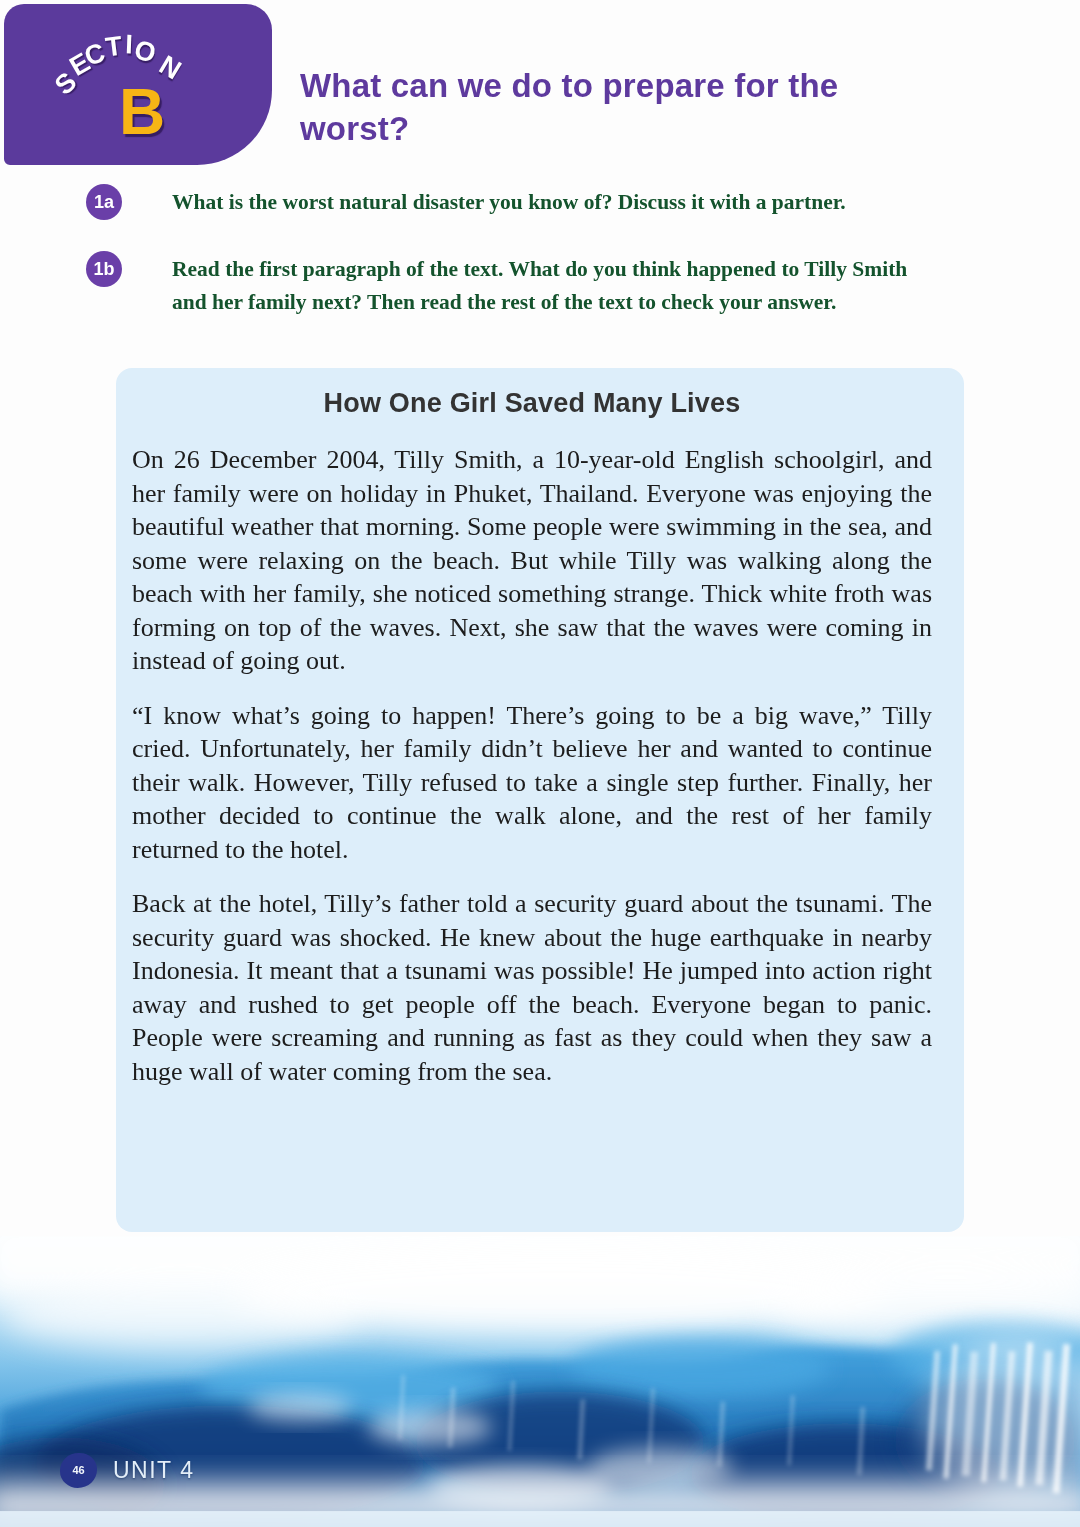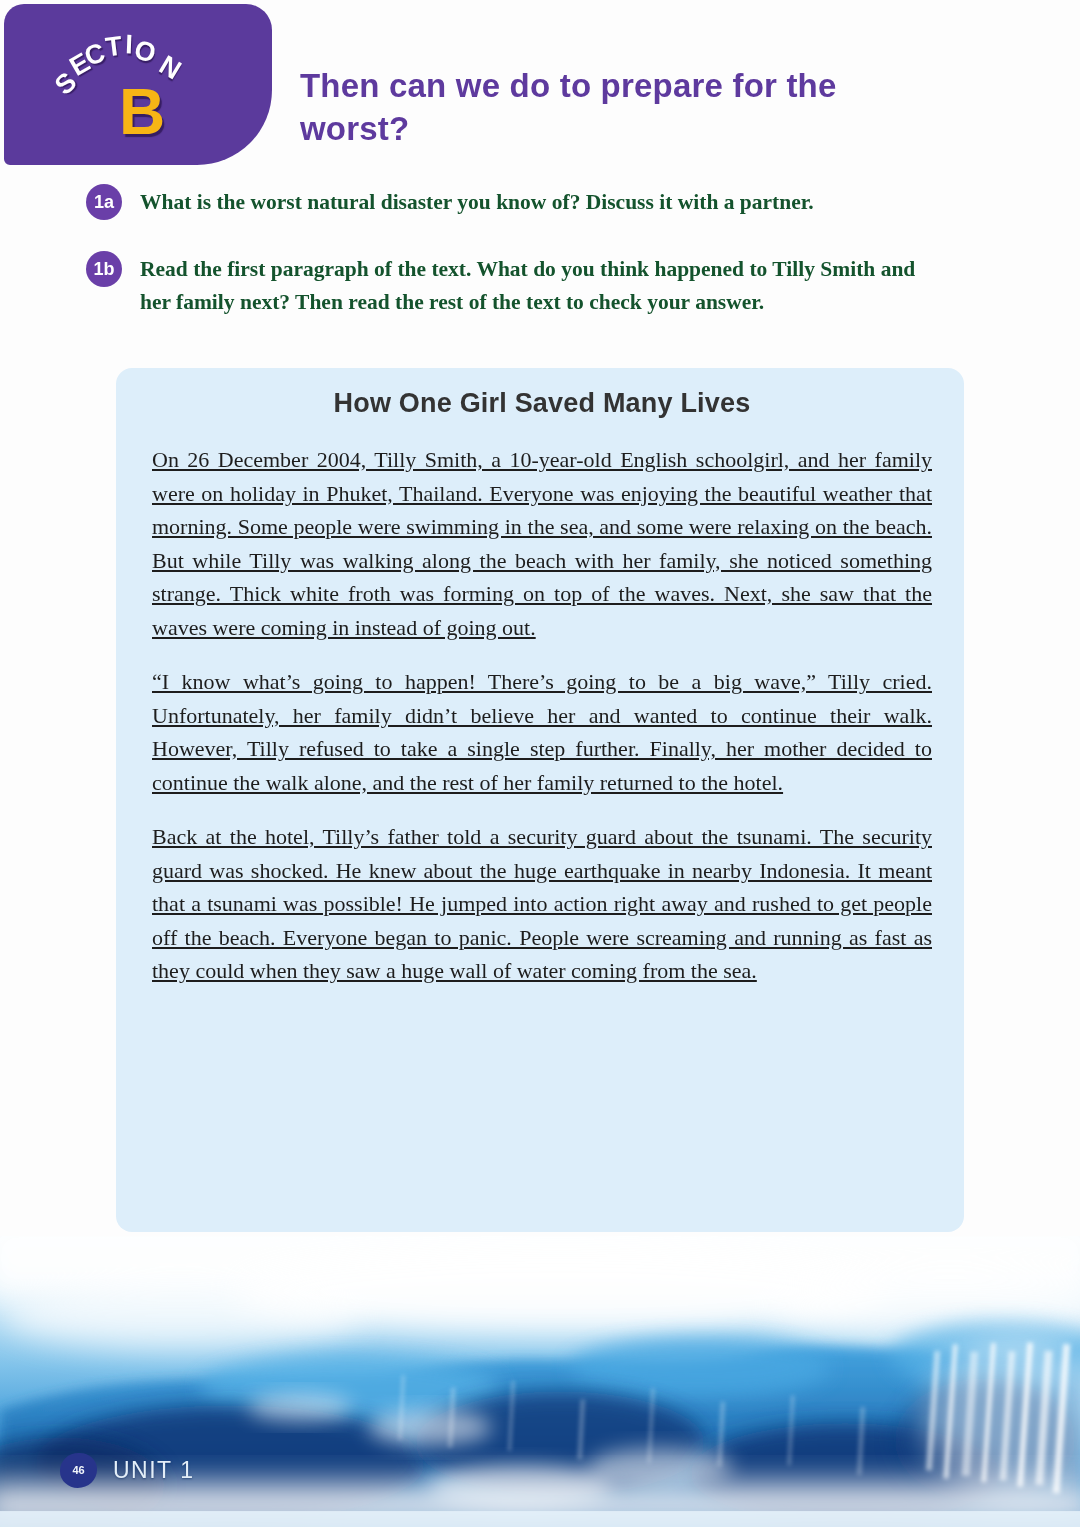--- a/index.html
+++ b/index.html
@@ -35,48 +35,48 @@
   }
 
   
   .page-title{
     position:absolute;left:300px;top:64px;width:580px;margin:0;
     font-family:"Liberation Sans",sans-serif;font-weight:bold;
     font-size:33px;line-height:43px;color:#5e3a9e;letter-spacing:.2px;
   }
 
   
-  .activity{position:absolute;left:86px;width:850px;display:flex;align-items:flex-start;}
+  .activity{position:absolute;left:86px;width:850px;display:flex;align-items:flex-start;gap:32px;}
   .activity-1a{top:186px;}
   .activity-1b{top:253px;}
   .num-badge{
     flex:0 0 auto;width:36px;height:36px;border-radius:50%;
     background:#6a3fa8;color:#ffffff;text-align:center;line-height:36px;
     font-family:"Liberation Sans",sans-serif;font-weight:bold;font-size:18px;
     margin-right:18px;margin-top:-2px;
   }
   .act-text{
     margin:0;font-weight:bold;font-size:21.5px;line-height:33px;color:#14532d;
     width:780px;
   }
 
   
   .reading-box{
     position:absolute;left:116px;top:368px;width:848px;height:864px;
     background:#ddeefa;border-radius:16px;box-sizing:border-box;
-    padding:20px 32px 24px 36px;
+    padding:20px 32px 24px 16px;
   }
   .reading-title{
     margin:0 0 24px 0;text-align:center;
     font-family:"Liberation Sans",sans-serif;font-weight:bold;
     font-size:27px;color:#333333;letter-spacing:.2px;
   }
   .reading-box p{
-    margin:0 0 21px 0;font-size:22px;line-height:33.5px;
-    text-align:justify;color:#1d1d1d;text-decoration:underline;
+    margin:0 0 21px 0;font-size:26px;line-height:33.5px;
+    text-align:justify;color:#1d1d1d;
   }
 
   
   .wave{
     position:absolute;left:0;top:1236px;width:1080px;height:291px;overflow:hidden;
   }
   .wave svg{display:block;width:100%;height:100%;}
 
   
   .footer{
@@ -102,21 +102,21 @@
     <span class="arc-letter l0">S</span>
     <span class="arc-letter l1">E</span>
     <span class="arc-letter l2">C</span>
     <span class="arc-letter l3">T</span>
     <span class="arc-letter l4">I</span>
     <span class="arc-letter l5">O</span>
     <span class="arc-letter l6">N</span>
     <span class="section-letter">B</span>
   </div>
 
-  <h1 class="page-title">Then can we do to prepare for the worst?</h1>
+  <h1 class="page-title">What can we do to prepare for the worst?</h1>
 
   <div class="activity activity-1a">
     <span class="num-badge">1a</span>
     <p class="act-text">What is the worst natural disaster you know of? Discuss it with a partner.</p>
   </div>
 
   <div class="activity activity-1b">
     <span class="num-badge">1b</span>
     <p class="act-text">Read the first paragraph of the text. What do you think happened to Tilly Smith and her family next? Then read the rest of the text to check your answer.</p>
   </div>
@@ -203,16 +203,16 @@
       <ellipse cx="660" cy="232" rx="72" ry="20" fill="#ffffff" opacity="0.5" filter="url(#b10)"></ellipse>
       <ellipse cx="520" cy="252" rx="92" ry="22" fill="#ffffff" opacity="0.55" filter="url(#b10)"></ellipse>
 
       <rect x="-20" y="248" width="1120" height="46" fill="#ffffff" opacity="0.85" filter="url(#b16)"></rect>
       <rect x="0" y="276" width="1080" height="16" fill="#e4f1fa" opacity="0.9"></rect>
     </svg>
   </div>
 
   <div class="footer">
     <span class="pagenum-badge">46</span>
-    <span class="unit-label">UNIT 1</span>
+    <span class="unit-label">UNIT 4</span>
   </div>
 
 </div>
 
 </body></html>

